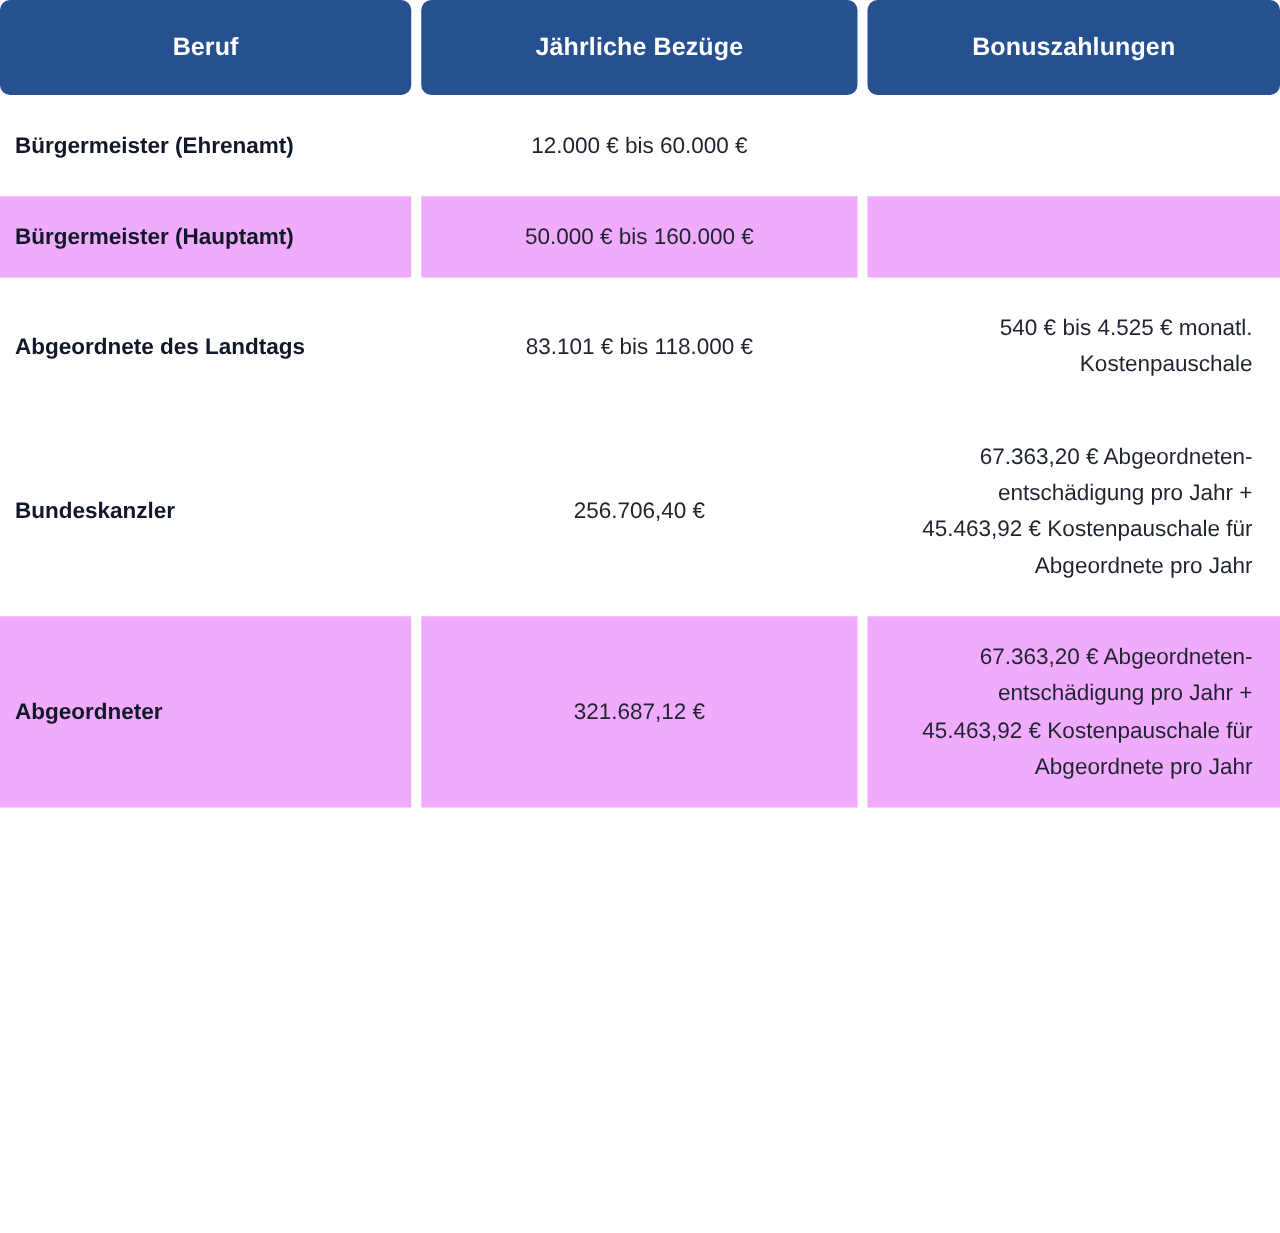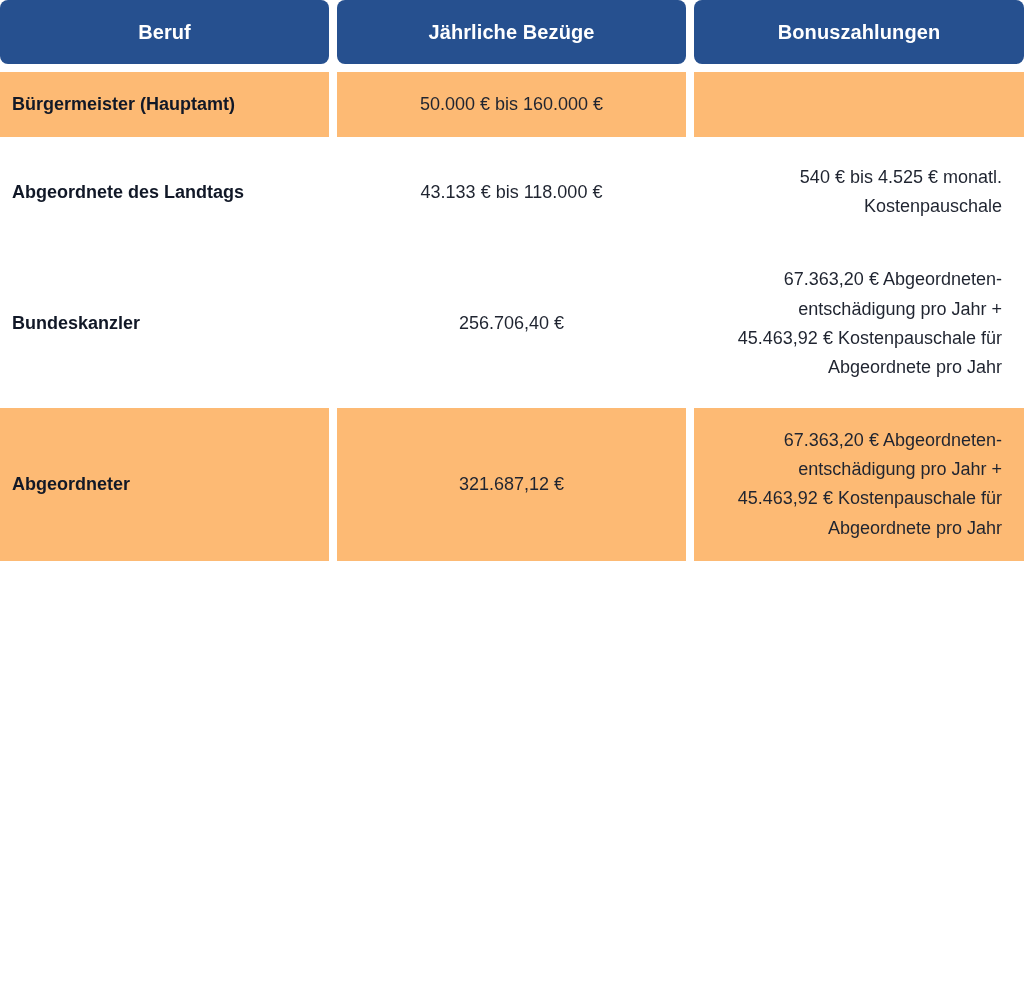--- a/index.html
+++ b/index.html
@@ -27,38 +27,38 @@
   table.comp-table col.c1 { width: 329px; }
   table.comp-table col.c2 { width: 349px; }
   table.comp-table col.c3 { width: 330px; }
 
   thead th {
     background: #26508f;
     color: #ffffff;
     font-size: 20px;
     font-weight: bold;
     text-align: center;
-    height: 64px;
+    height: 76px;
     vertical-align: middle;
     border-radius: 8px;
     padding: 0 14px;
     box-sizing: border-box;
     letter-spacing: 0.1px;
   }
 
   tbody td {
     vertical-align: middle;
     font-size: 18px;
     line-height: 1.62;
     padding: 18px 20px;
     box-sizing: border-box;
     background: #ffffff;
   }
   tbody tr.alt td {
-    background: #fdba74;
+    background: #f0abfc;
   }
   tbody td.col-beruf {
     font-weight: bold;
     text-align: left;
     color: #111827;
     padding-left: 12px;
     padding-right: 22px;
   }
   tbody td.col-bezuege {
     text-align: center;
@@ -85,28 +85,33 @@
       <col class="c3">
     </colgroup>
     <thead>
       <tr>
         <th>Beruf</th>
         <th>Jährliche Bezüge</th>
         <th>Bonuszahlungen</th>
       </tr>
     </thead>
     <tbody>
+      <tr>
+        <td class="col-beruf">Bürgermeister (Ehrenamt)</td>
+        <td class="col-bezuege">12.000 € bis 60.000 €</td>
+        <td class="col-bonus empty"></td>
+      </tr>
       <tr class="alt">
         <td class="col-beruf">Bürgermeister (Hauptamt)</td>
         <td class="col-bezuege">50.000 € bis 160.000 €</td>
         <td class="col-bonus empty"></td>
       </tr>
       <tr>
         <td class="col-beruf">Abgeordnete des Landtags</td>
-        <td class="col-bezuege">43.133 € bis 118.000 €</td>
+        <td class="col-bezuege">83.101 € bis 118.000 €</td>
         <td class="col-bonus">540 € bis 4.525 € monatl. Kostenpauschale</td>
       </tr>
       <tr>
         <td class="col-beruf">Bundeskanzler</td>
         <td class="col-bezuege">256.706,40 €</td>
         <td class="col-bonus">67.363,20 € Abgeordneten-entschädigung pro Jahr + 45.463,92 € Kostenpauschale für Abgeordnete pro Jahr</td>
       </tr>
       <tr class="alt">
         <td class="col-beruf">Abgeordneter</td>
         <td class="col-bezuege">321.687,12 €</td>

